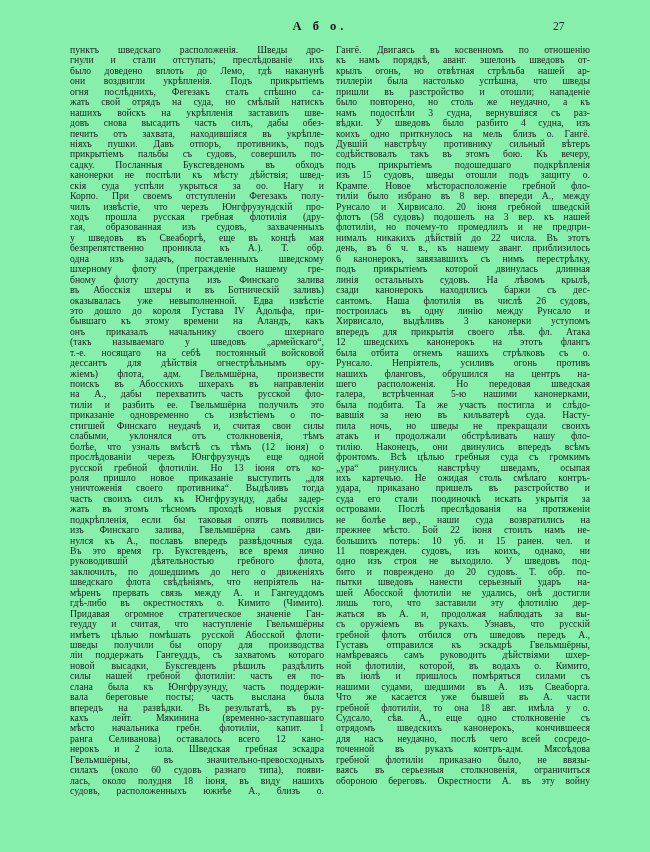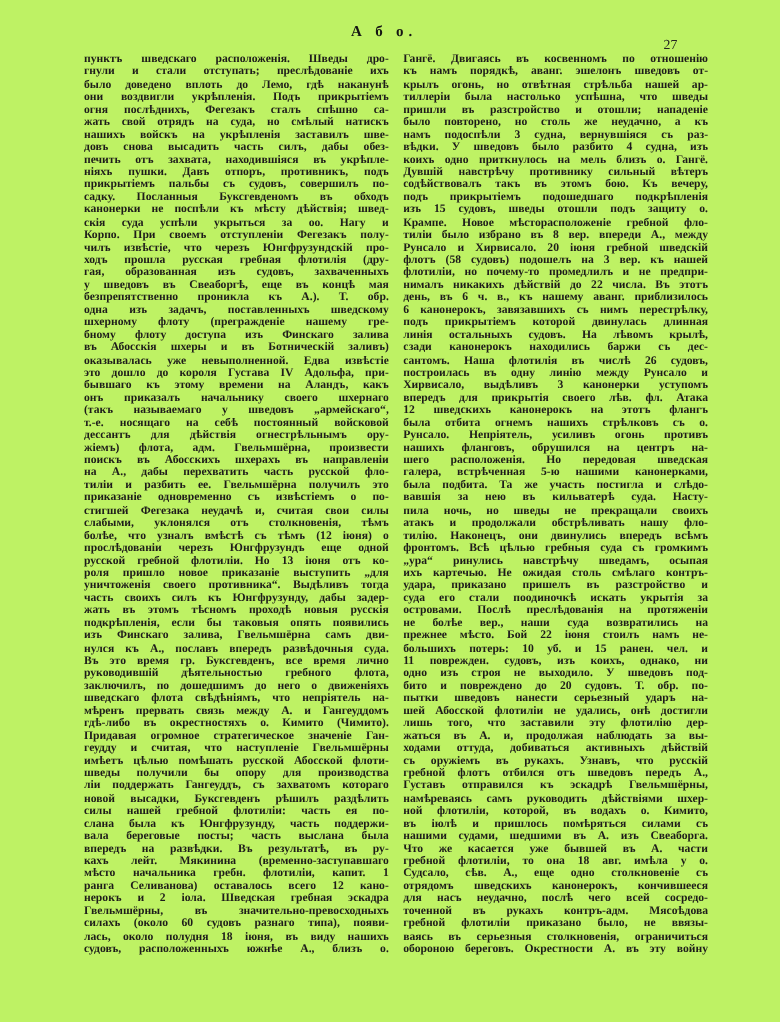--- a/index.html
+++ b/index.html
@@ -11,49 +11,48 @@
     height: 852px;
     background: #fbfbf8;
     font-family: "Liberation Serif", "DejaVu Serif", serif;
     color: #1d1c1a;
     overflow: hidden;
   }
   .page {
     position: relative;
     width: 650px;
     height: 852px;
-    background: #bef264;
+    background: #86efac;
   }
   .running-title {
     position: absolute;
     top: 19px;
     left: 70px;
     width: 500px;
     text-align: center;
     font-weight: bold;
     font-size: 12.5px;
     letter-spacing: 4px;
     color: #151513;
   }
   .page-number {
     position: absolute;
-    top: 32px;
+    top: 20px;
     left: 553px;
     font-size: 11.5px;
     color: #242422;
     text-align: right;
   }
   .columns {
     position: absolute;
     top: 45px;
     left: 70px;
     width: 520px;
     display: flex;
     gap: 12px;
-    font-weight: bold;
   }
   .column {
     width: 254px;
   }
   .line {
     font-size: 9.7px;
     line-height: 10.45px;
     height: 10.45px;
     text-align: justify;
     text-align-last: justify;
@@ -98,21 +97,21 @@
         <div class="line">бывшаго къ этому времени на Аландъ, какъ</div>
         <div class="line">онъ приказалъ начальнику своего шхернаго</div>
         <div class="line">(такъ называемаго у шведовъ „армейскаго“,</div>
         <div class="line">т.-е. носящаго на себѣ постоянный войсковой</div>
         <div class="line">дессантъ для дѣйствія огнестрѣльнымъ ору-</div>
         <div class="line">жіемъ) флота, адм. Гвельмшёрна, произвести</div>
         <div class="line">поискъ въ Абосскихъ шхерахъ въ направленіи</div>
         <div class="line">на А., дабы перехватить часть русской фло-</div>
         <div class="line">тиліи и разбить ее. Гвельмшёрна получилъ это</div>
         <div class="line">приказаніе одновременно съ извѣстіемъ о по-</div>
-        <div class="line">стигшей Фегезака неудачѣ и, считая свои силы</div>
+        <div class="line">стигшей Финскаго неудачѣ и, считая свои силы</div>
         <div class="line">слабыми, уклонялся отъ столкновенія, тѣмъ</div>
         <div class="line">болѣе, что узналъ вмѣстѣ съ тѣмъ (12 іюня) о</div>
         <div class="line">прослѣдованіи черезъ Юнгфрузундъ еще одной</div>
         <div class="line">русской гребной флотиліи. Но 13 іюня отъ ко-</div>
         <div class="line">роля пришло новое приказаніе выступить „для</div>
         <div class="line">уничтоженія своего противника“. Выдѣливъ тогда</div>
         <div class="line">часть своихъ силъ къ Юнгфрузунду, дабы задер-</div>
         <div class="line">жать въ этомъ тѣсномъ проходѣ новыя русскія</div>
         <div class="line">подкрѣпленія, если бы таковыя опять появились</div>
         <div class="line">изъ Финскаго залива, Гвельмшёрна самъ дви-</div>
@@ -191,21 +190,20 @@
         <div class="line">не болѣе вер., наши суда возвратились на</div>
         <div class="line">прежнее мѣсто. Бой 22 іюня стоилъ намъ не-</div>
         <div class="line">большихъ потерь: 10 уб. и 15 ранен. чел. и</div>
         <div class="line">11 поврежден. судовъ, изъ коихъ, однако, ни</div>
         <div class="line">одно изъ строя не выходило. У шведовъ под-</div>
         <div class="line">бито и повреждено до 20 судовъ. Т. обр. по-</div>
         <div class="line">пытки шведовъ нанести серьезный ударъ на-</div>
         <div class="line">шей Абосской флотиліи не удались, онѣ достигли</div>
         <div class="line">лишь того, что заставили эту флотилію дер-</div>
         <div class="line">жаться въ А. и, продолжая наблюдать за вы-</div>
-        <div class="line">ходами оттуда, добиваться активныхъ дѣйствій</div>
         <div class="line">съ оружіемъ въ рукахъ. Узнавъ, что русскій</div>
         <div class="line">гребной флотъ отбился отъ шведовъ передъ А.,</div>
         <div class="line">Густавъ отправился къ эскадрѣ Гвельмшёрны,</div>
         <div class="line">намѣреваясь самъ руководить дѣйствіями шхер-</div>
         <div class="line">ной флотиліи, которой, въ водахъ о. Кимито,</div>
         <div class="line">въ іюлѣ и пришлось помѣряться силами съ</div>
         <div class="line">нашими судами, шедшими въ А. изъ Свеаборга.</div>
         <div class="line">Что же касается уже бывшей въ А. части</div>
         <div class="line">гребной флотиліи, то она 18 авг. имѣла у о.</div>
         <div class="line">Судсало, сѣв. А., еще одно столкновеніе съ</div>

